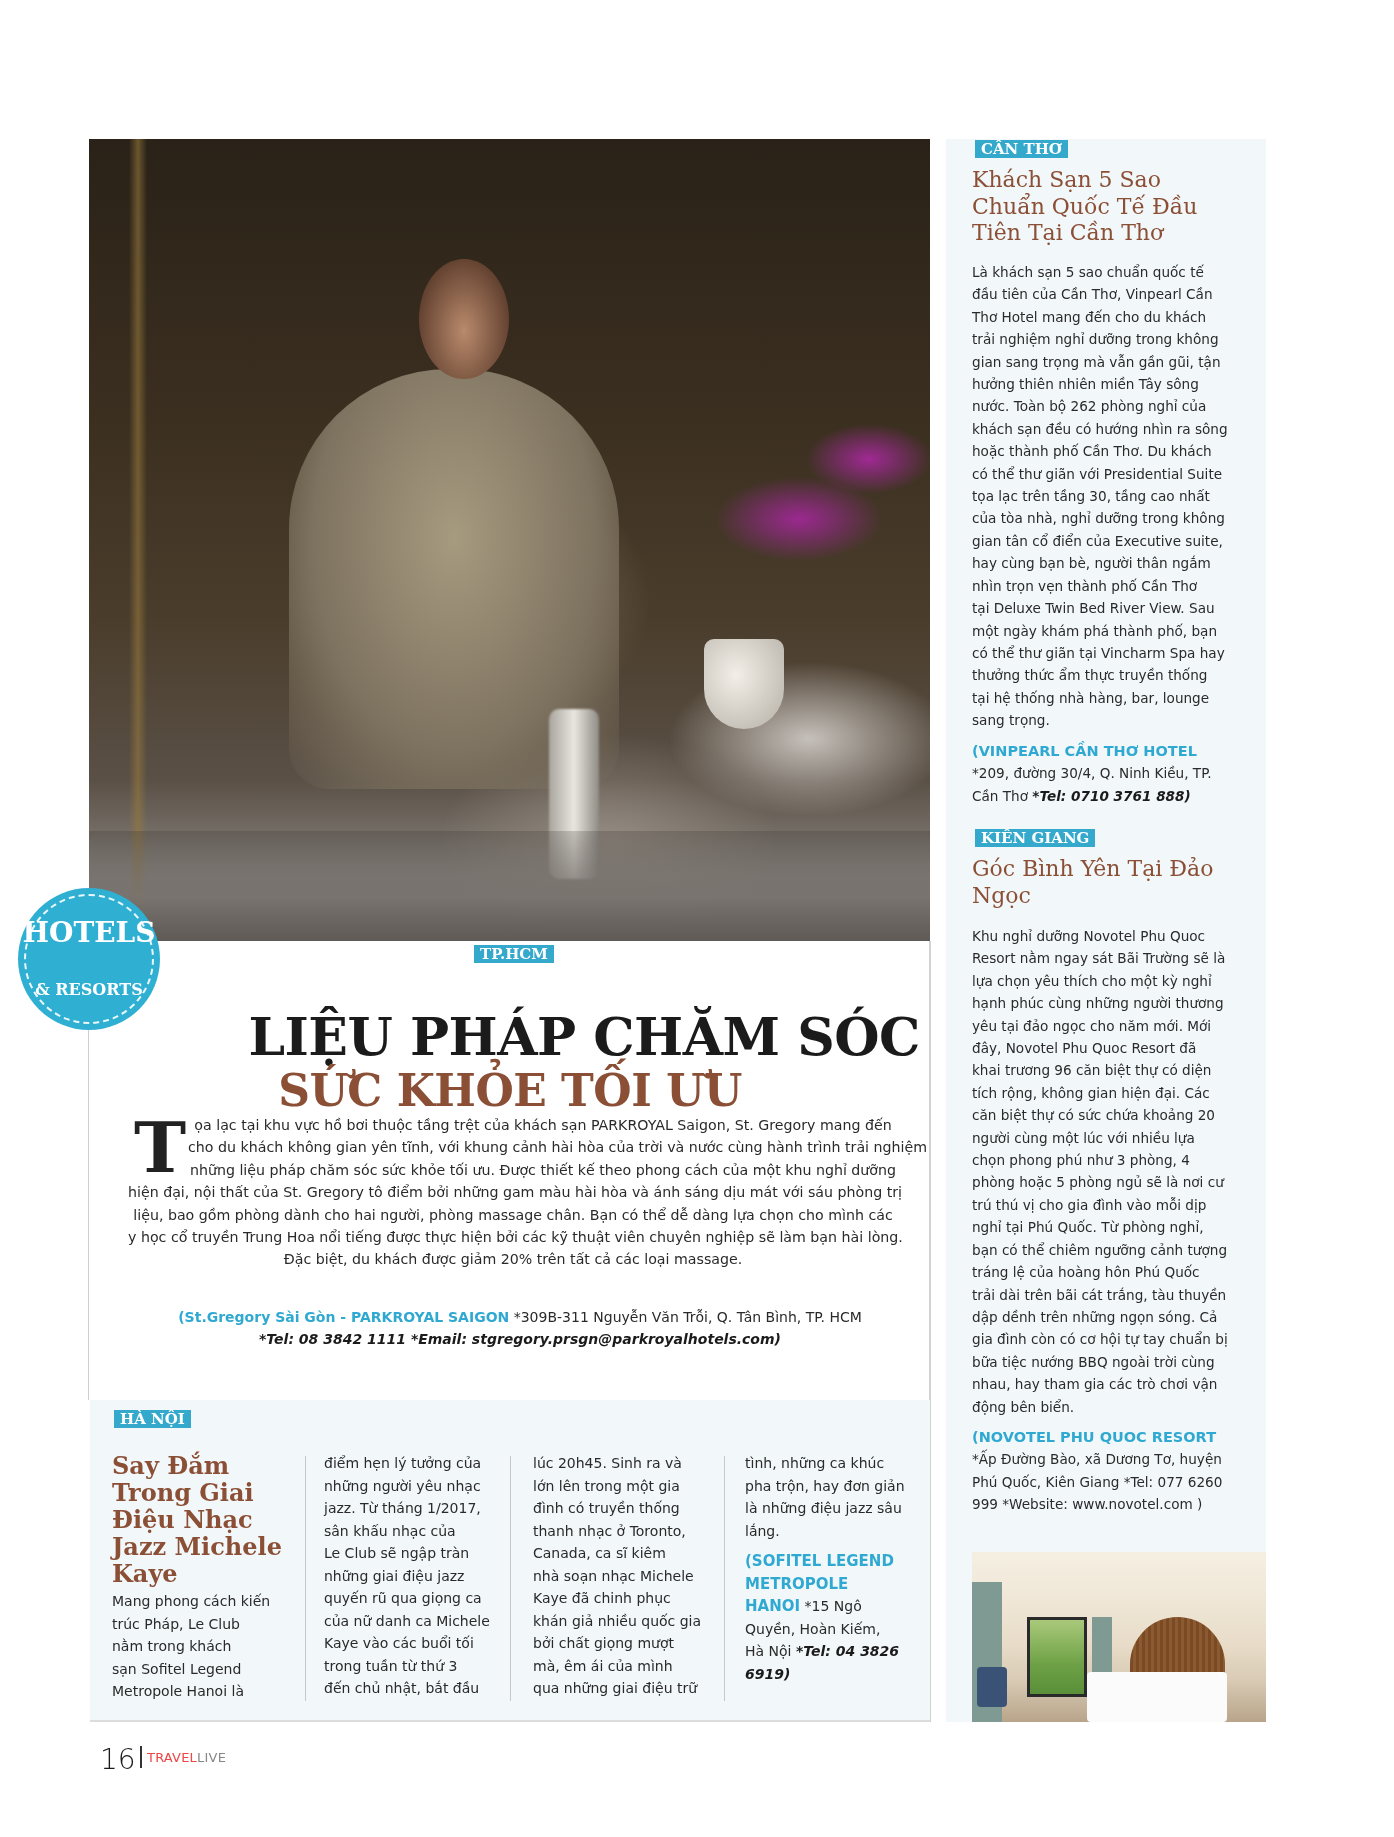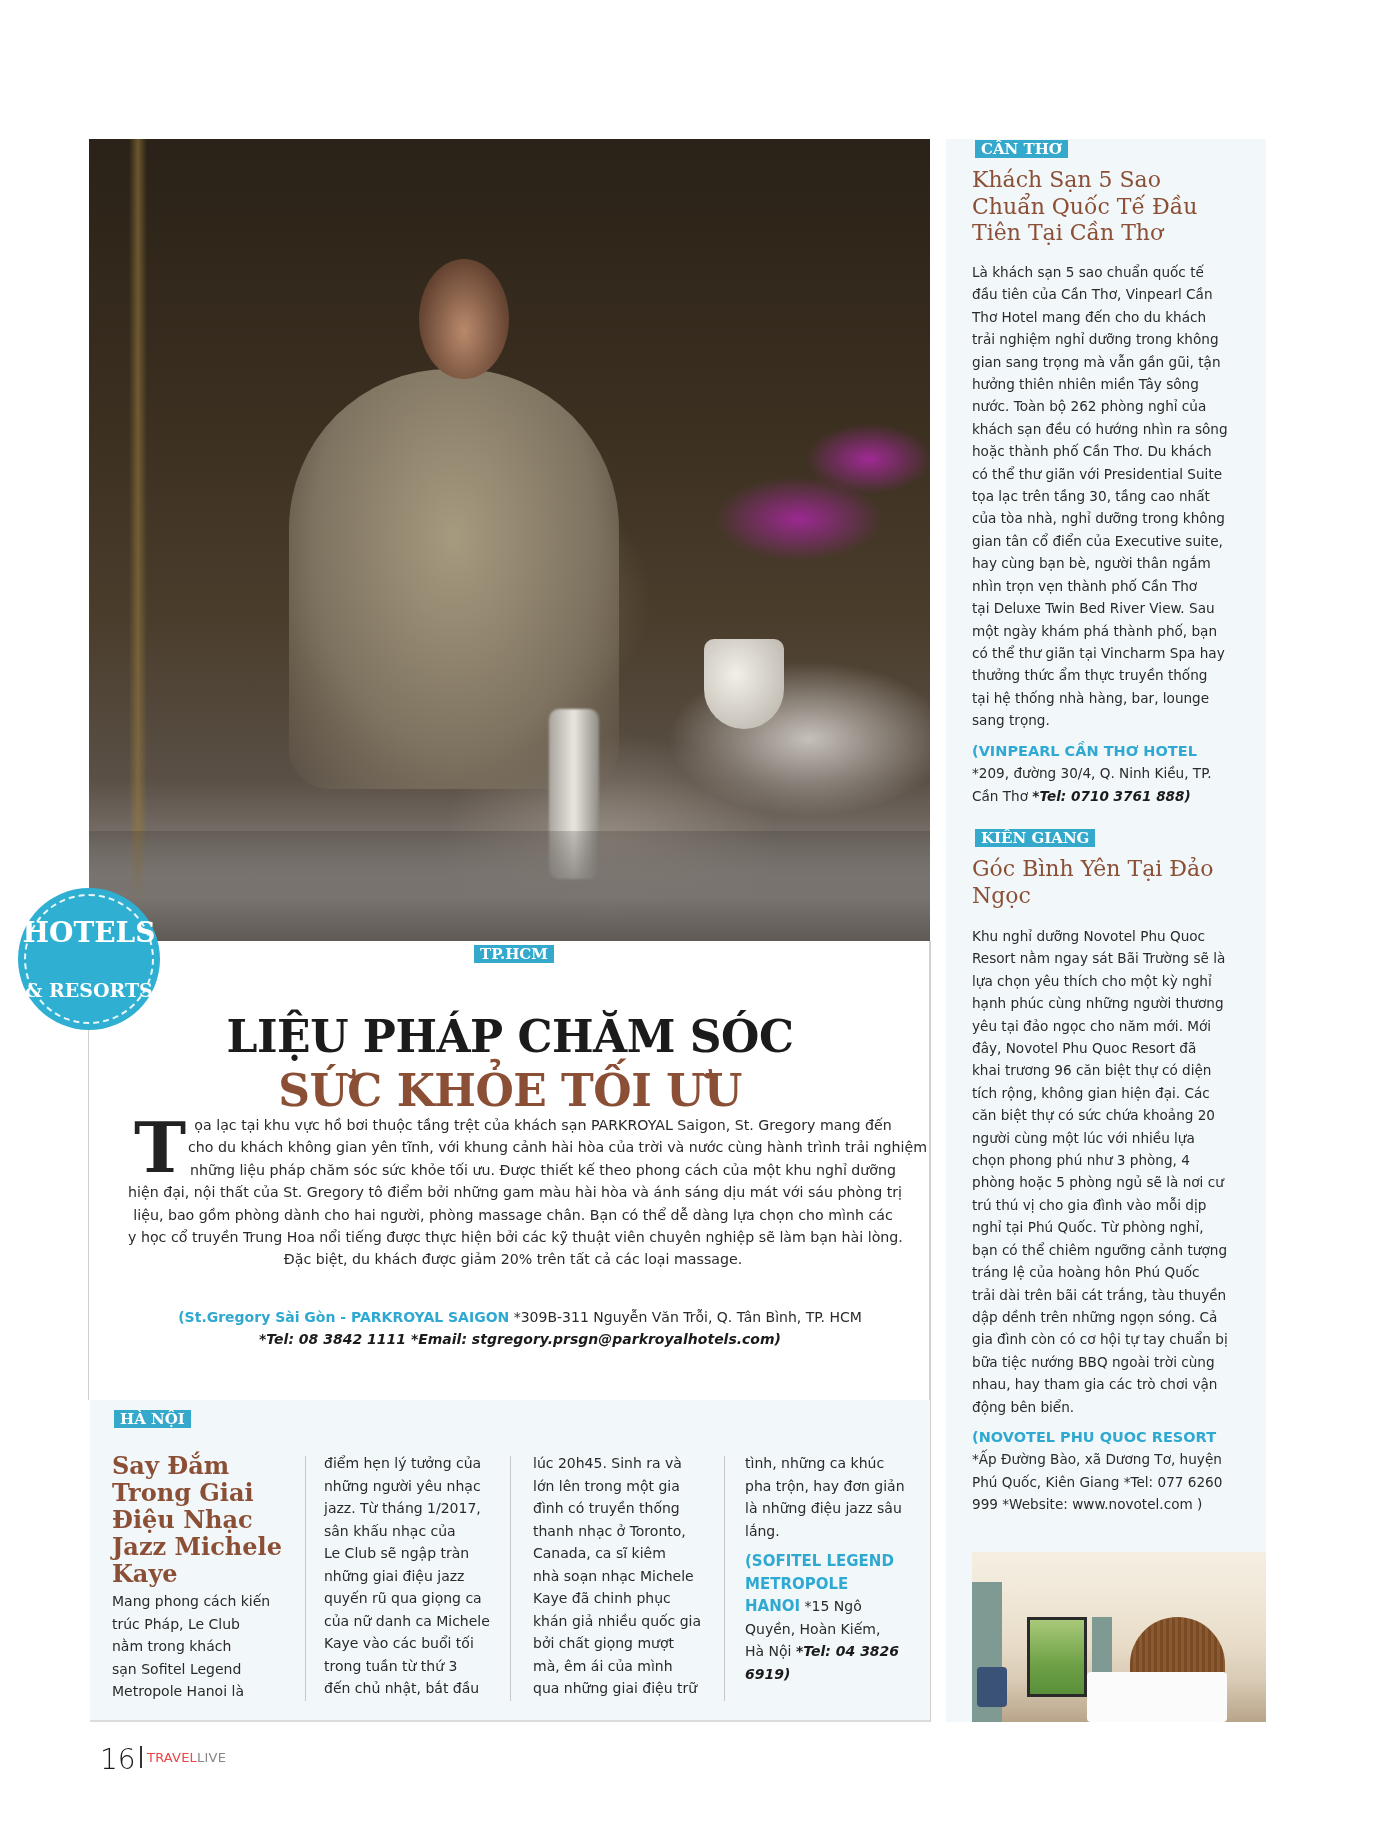--- a/index.html
+++ b/index.html
@@ -36,34 +36,34 @@
 
   
   #section-badge {
     left: 18px; top: 888px; width: 142px; height: 142px; border-radius: 50%;
     background: #2fb0d3; display: flex; flex-direction: column; align-items: center; justify-content: center;
     color: #fff; font-family: "DejaVu Serif", serif; z-index: 5; gap: 32px;
   }
   #section-badge::after { content: ""; position: absolute; left: 6px; top: 6px; right: 6px; bottom: 6px;
     border: 2px dashed rgba(255,255,255,0.9); border-radius: 50%; }
   #section-badge .b1 { font-size: 28px; font-weight: bold; letter-spacing: 0px; line-height: 30px; }
-  #section-badge .b2 { font-size: 19px; font-weight: bold; line-height: 20px; }
+  #section-badge .b2 { font-size: 16px; font-weight: bold; line-height: 20px; }
 
   
   .tag { background: #35a9cc; color: #fff; font-family: "DejaVu Serif", serif; font-weight: bold;
     font-size: 15px; line-height: 18px; padding: 0 6px; display: inline-block; }
 
   
   #article-frame-left { left: 88px; top: 1010px; width: 1px; height: 390px; background: #cfcfcf; }
   #article-frame-right { left: 929px; top: 941px; width: 2px; height: 781px; background: #d2d2d2; }
 
   #tag-tphcm { left: 474px; top: 945px; }
 
   #main-title { left: 100px; top: 1010px; width: 820px; text-align: center; font-family: "DejaVu Serif", serif; font-weight: bold; }
-  #main-title .l1 { font-size: 44px; line-height: 54px; color: #1b1b1b; letter-spacing: -0.5px; }
+  #main-title .l1 { font-size: 52px; line-height: 54px; color: #1b1b1b; letter-spacing: -0.5px; text-align: right; }
   #main-title .l2 { font-size: 44px; line-height: 54px; color: #8b4f35; letter-spacing: -0.5px; }
 
   #main-body { left: 128px; top: 1114px; width: 770px; font-size: 14.2px; line-height: 22.4px; color: #2a2a2a; text-align: center; }
   #drop-cap { position: absolute; left: 134px; top: 1118px; width: 50px; height: 56px;
     font-family: "DejaVu Serif", serif; font-weight: bold; font-size: 70px; line-height: 60px; color: #222; }
   #main-body .line { display: block; white-space: nowrap; }
   #main-body .indent { padding-left: 60px; }
 
   #main-contact { left: 120px; top: 1306px; width: 800px; text-align: center; font-size: 14px; line-height: 22px; }
   .accent { color: #2fa9d1; font-weight: bold; }

